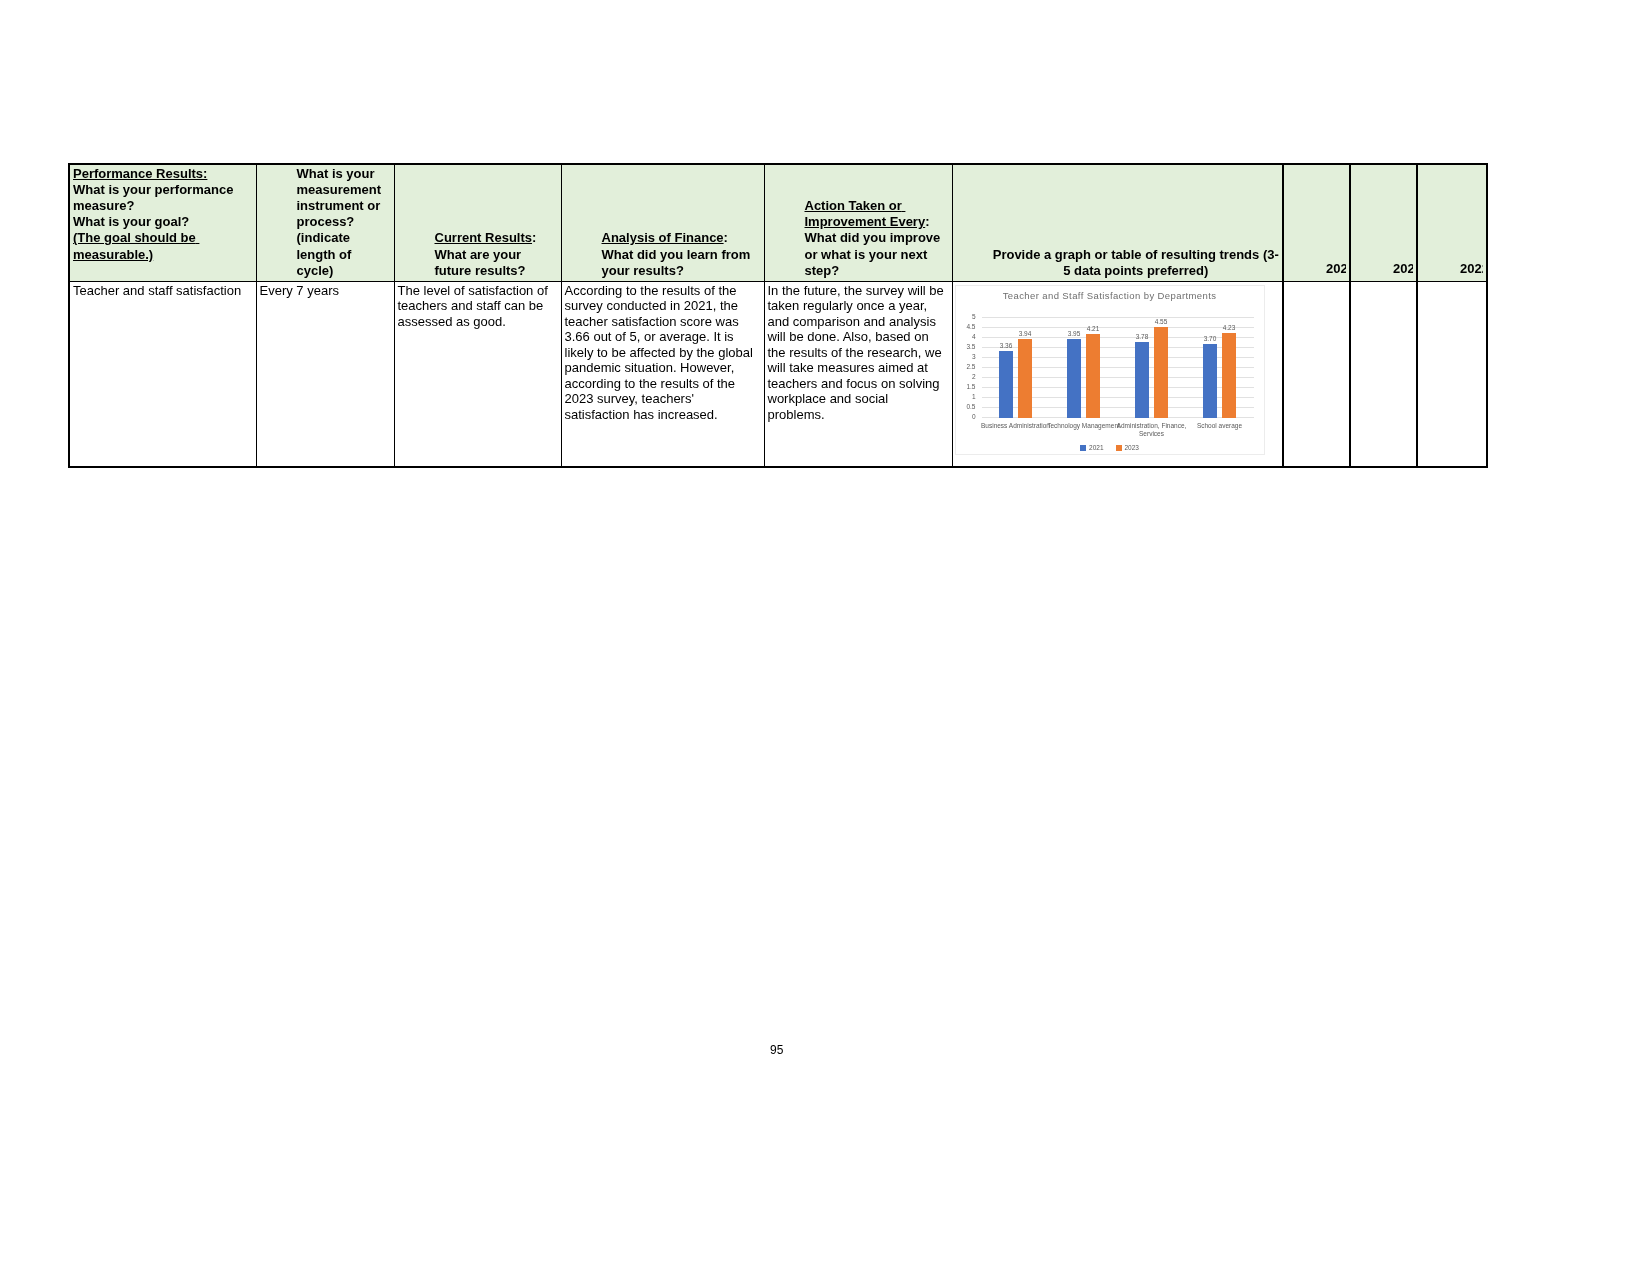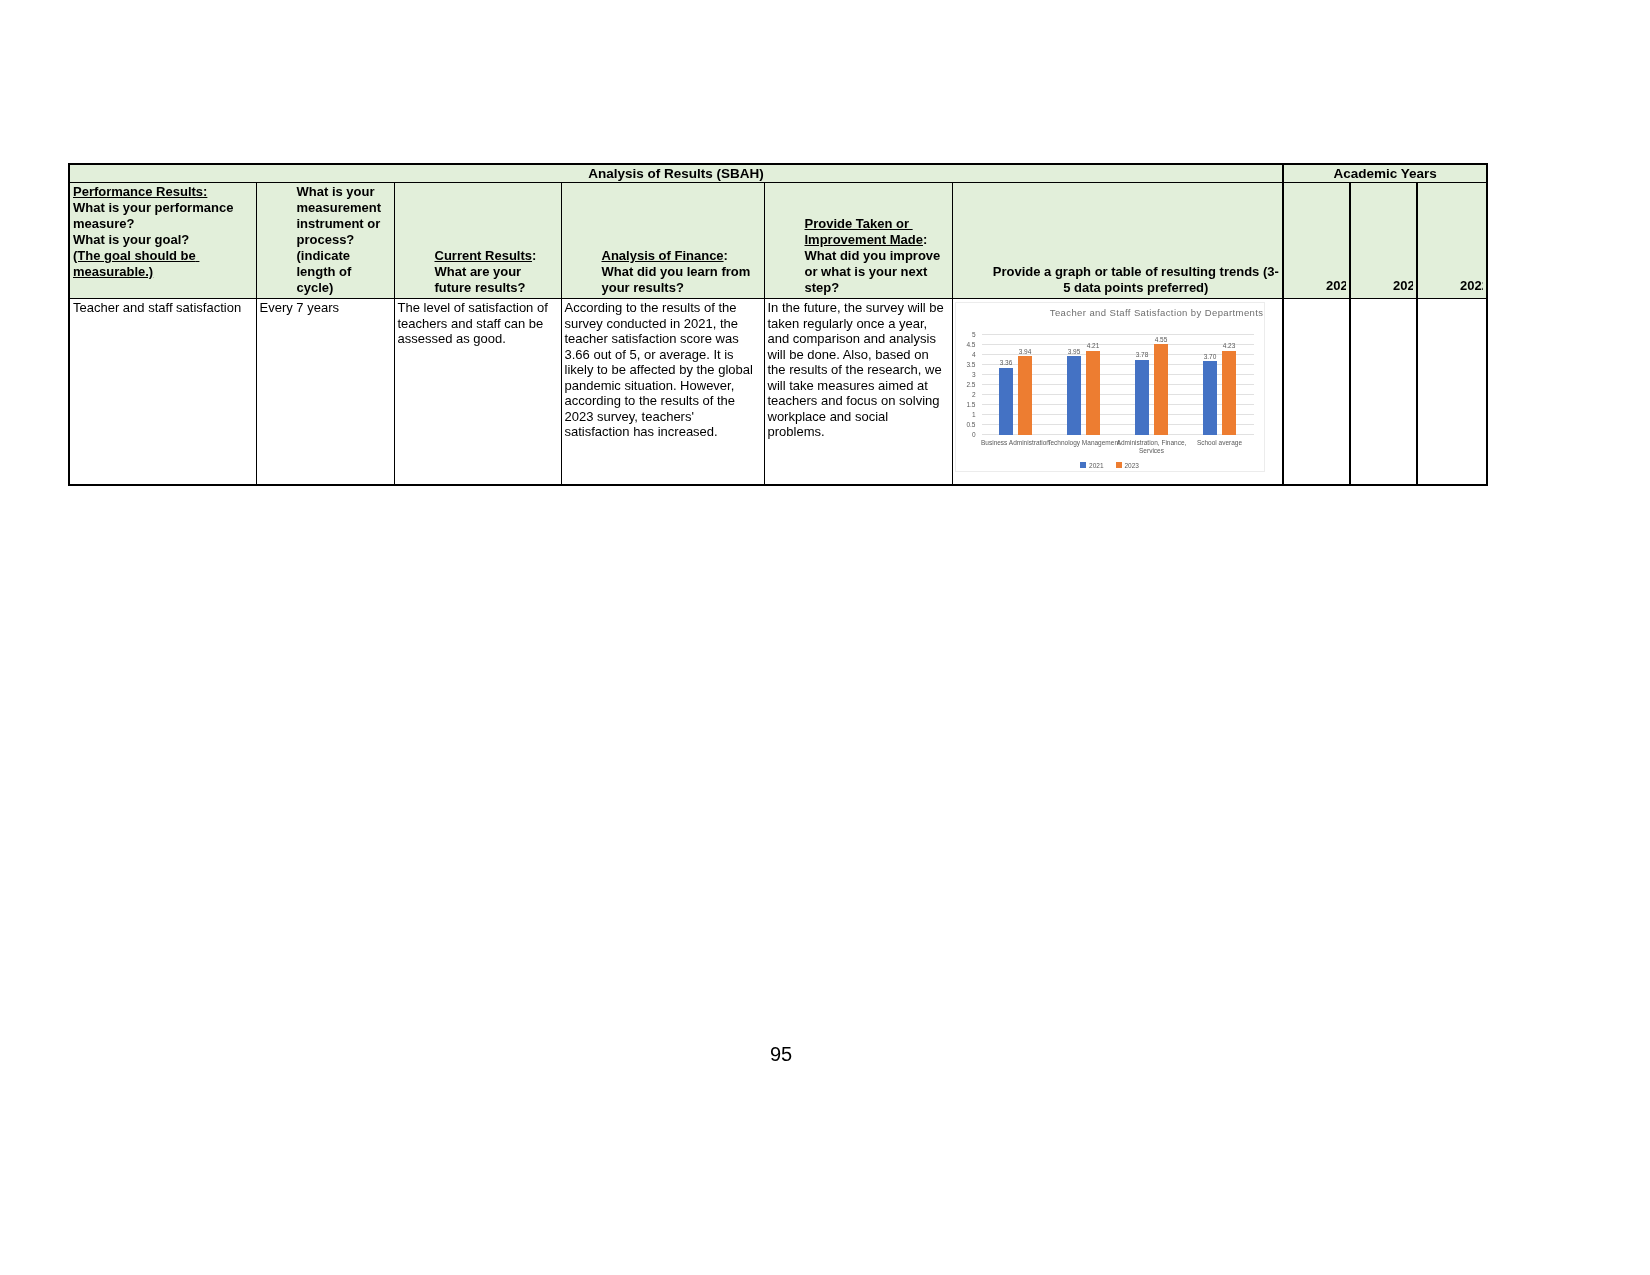--- a/index.html
+++ b/index.html
@@ -17,67 +17,63 @@
   .u { text-decoration:underline; }
   .center { text-align:center; }
   .data-row td { height:186px; font-size:13px; line-height:1.19; padding:1px 3px; white-space:pre-wrap; background:#fff; }
   .yearsep { border-left:2px solid #000; }
   .yearcell { white-space:nowrap; overflow:hidden; padding:1px 1px 2px 2px; }
   .empty-cell { background:#fff; }
 
   
   .chart-cell { position:relative; padding:0 !important; }
   .chart { position:absolute; left:2px; top:3px; width:310px; height:170px; background:#fff; border:1px solid #ececec; }
-  .chart-title { position:absolute; top:4px; left:0; right:0; text-align:right; font-size:9.5px; color:#6e6e6e; letter-spacing:0.4px; }
+  .chart-title { position:absolute; top:4px; left:0; right:0; text-align:center; font-size:9.5px; color:#6e6e6e; letter-spacing:0.4px; }
   .yaxis { position:absolute; left:0; width:24px; top:32px; bottom:36px; }
   .ytick { position:absolute; right:4px; transform:translateY(50%); font-size:6.5px; color:#595959; line-height:1; }
   .plot { position:absolute; left:26px; right:10px; top:32px; bottom:36px; }
   .gridline { position:absolute; left:0; right:0; height:1px; background:#e1e1e1; }
   .chart-groups { position:absolute; left:0; right:0; top:0; bottom:0; display:flex; }
   .bar-group { flex:1 1 0; position:relative; height:100%; display:flex; align-items:flex-end; justify-content:center; gap:5px; }
   .bar { width:14px; position:relative; }
   .bar-label { position:absolute; bottom:100%; margin-bottom:1px; left:50%; transform:translateX(-50%); font-size:6.5px; color:#595959; white-space:nowrap; }
   .cat-label { position:absolute; top:100%; margin-top:4px; left:50%; transform:translateX(-50%); width:92px; text-align:center; font-size:6.5px; line-height:1.25; color:#595959; }
   .legend { position:absolute; bottom:2px; left:0; right:0; display:flex; justify-content:center; align-items:center; gap:12px; font-size:6.5px; color:#595959; }
   .legend-item { display:flex; align-items:center; }
   .swatch { width:6px; height:6px; display:inline-block; margin-right:3px; }
 
-  .page-number { position:absolute; left:770px; top:1043px; font-size:20px; color:#000; }
+  .page-number { position:absolute; left:770px; top:1043px; font-size:12px; color:#000; }
 </style>
 </head>
 <body>
 
 <div class="page">
 
   <table class="results">
     <colgroup>
       <col style="width:187px">
         <col style="width:138px">
         <col style="width:167px">
       <col style="width:203px">
         <col style="width:188px">
         <col style="width:331px">
       <col style="width:67px">
         <col style="width:67px">
         <col style="width:70px">
     </colgroup>
     <tbody>
-        <tr class="title-row">
-      <td colspan="6" class="green">Analysis of Results (SBAH)</td>
-      <td colspan="3" class="green yearsep">Academic Years</td>
-    </tr>
     <tr class="hdr">
       <td class="green"><span class="u">Performance Results:
 </span><span>What is your performance measure?
 What is your goal?
 </span><span class="u">(The goal should be measurable.)</span></td>
       <td class="green vbot"><span>What is your measurement instrument or process?  (indicate length of cycle)</span></td>
       <td class="green vbot"><span class="u">Current Results</span><span>:   What are your future results?</span></td>
       <td class="green vbot"><span class="u">Analysis of Finance</span><span>:       What did you learn from your results?</span></td>
-      <td class="green vbot"><span class="u">Provide Taken or Improvement Made</span><span>:  What did you improve or what is your next step?</span></td>
+      <td class="green vbot"><span class="u">Action Taken or Improvement Every</span><span>:  What did you improve or what is your next step?</span></td>
       <td class="green vbot center"><span>Provide a graph or table of resulting trends (3-5 data points preferred)</span></td>
       <td class="green vbot yearsep"><div class="yearcell">2020-2021</div></td>
       <td class="green vbot yearsep"><div class="yearcell">2021-2022</div></td>
       <td class="green vbot yearsep"><div class="yearcell">2022-2023</div></td>
     </tr>
     <tr class="data-row">
       <td>Teacher and staff satisfaction</td>
       <td>Every 7 years</td>
       <td>The level of satisfaction of teachers and staff can be assessed as good.</td>
       <td>According to the results of the survey conducted in 2021, the teacher satisfaction score was 3.66 out of 5, or average. It is likely to be affected by the global pandemic situation. However, according to the results of the 2023 survey, teachers' satisfaction has increased.</td>

